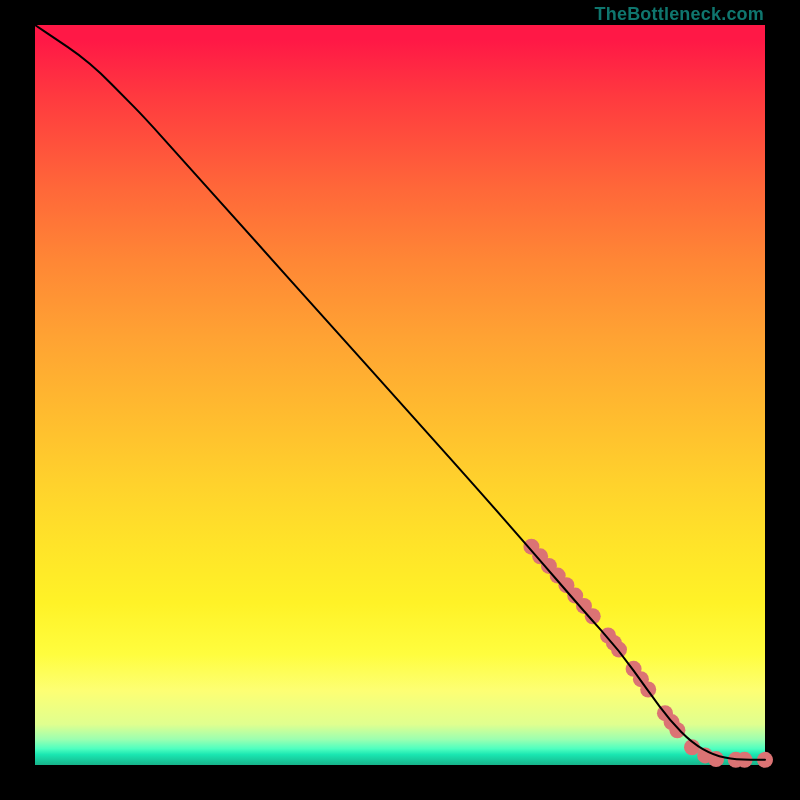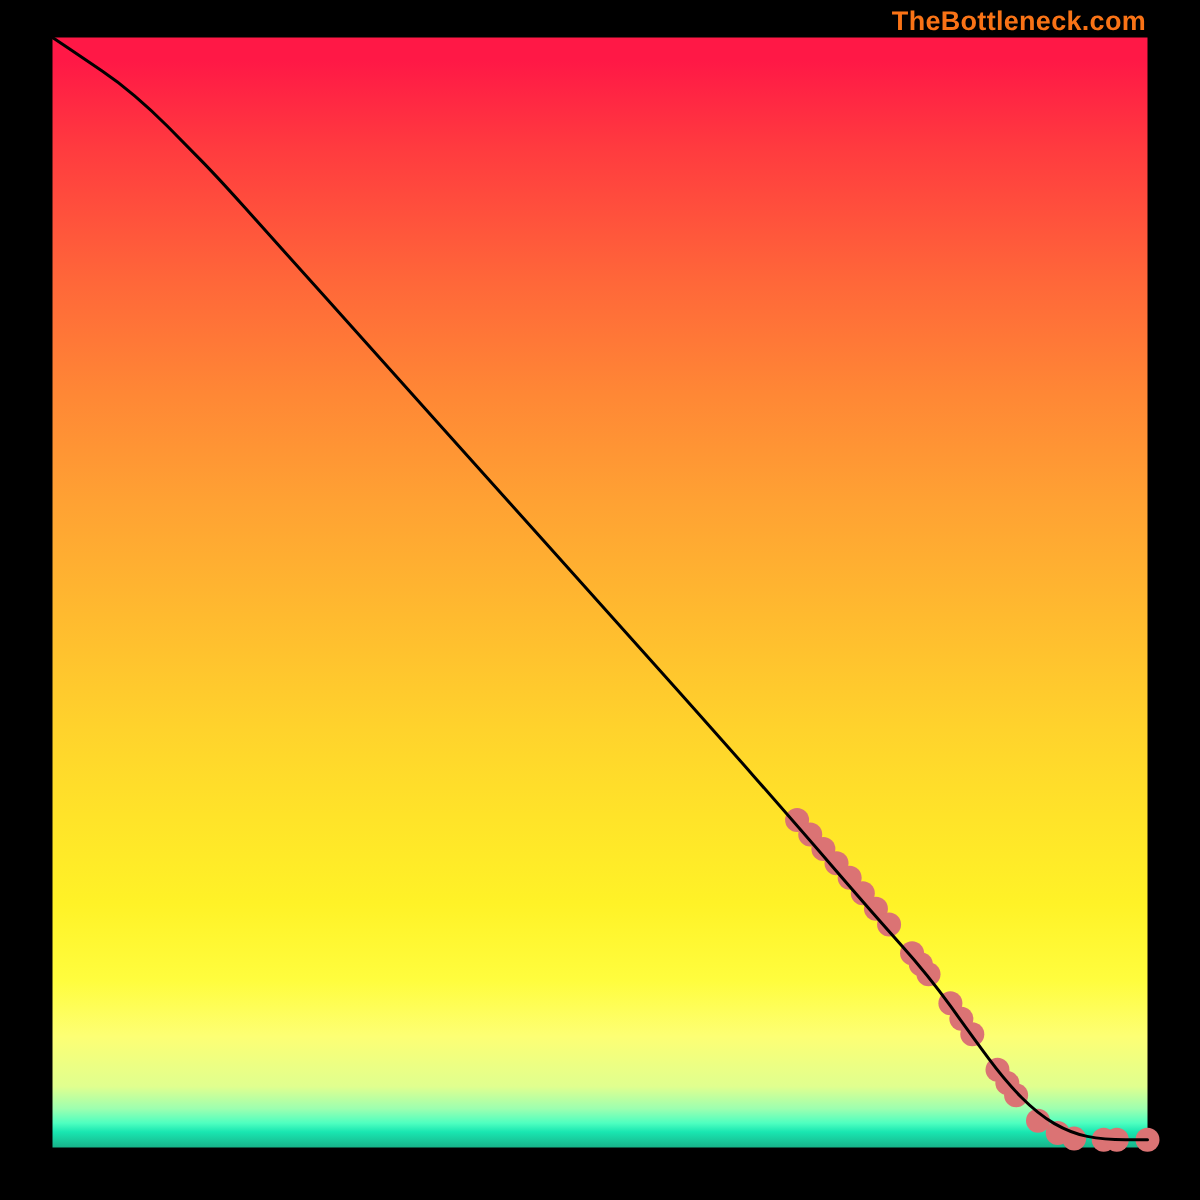--- a/index.html
+++ b/index.html
@@ -44,21 +44,21 @@
       #17b38a 100%
     );
   }
   .attribution {
     position: absolute;
     top: 4px;
     right: 36px;
     font-family: Arial, Helvetica, sans-serif;
     font-size: 18px;
     font-weight: 600;
-    color: #f97316;
+    color: #0f766e;
     letter-spacing: 0.2px;
   }
   svg.curve {
     position: absolute;
     left: 0;
     top: 0;
     width: 730px;
     height: 740px;
     overflow: visible;
   }

